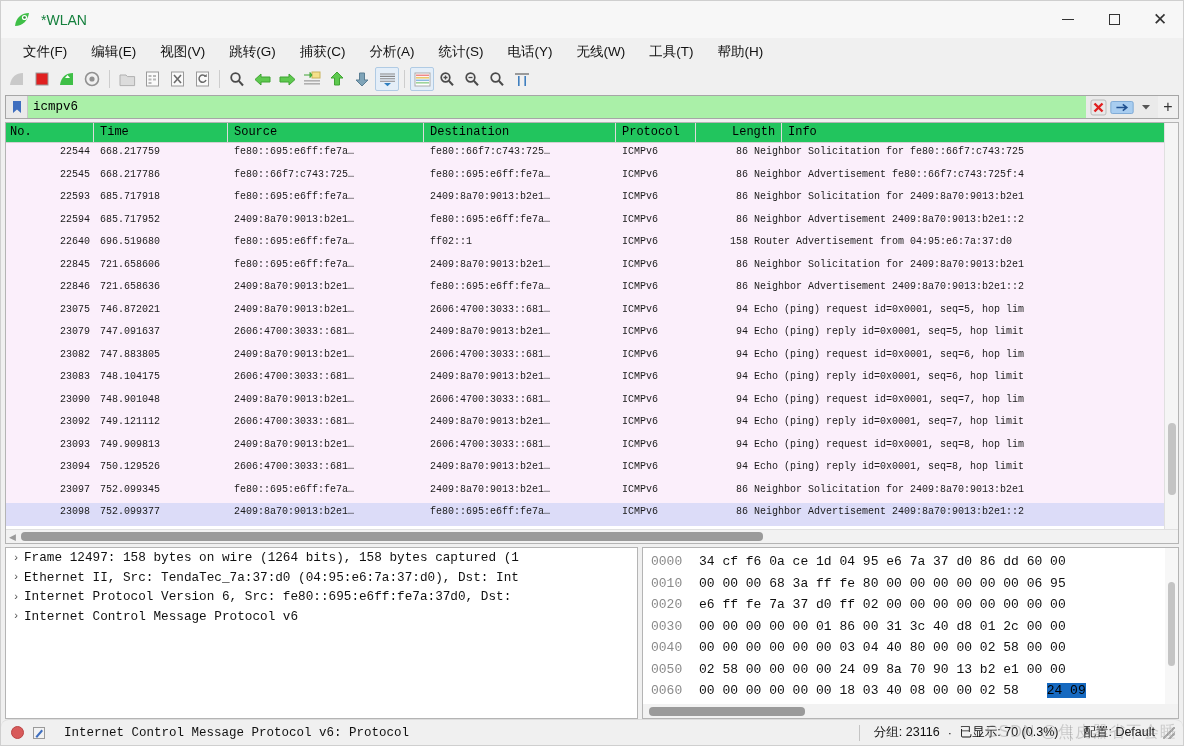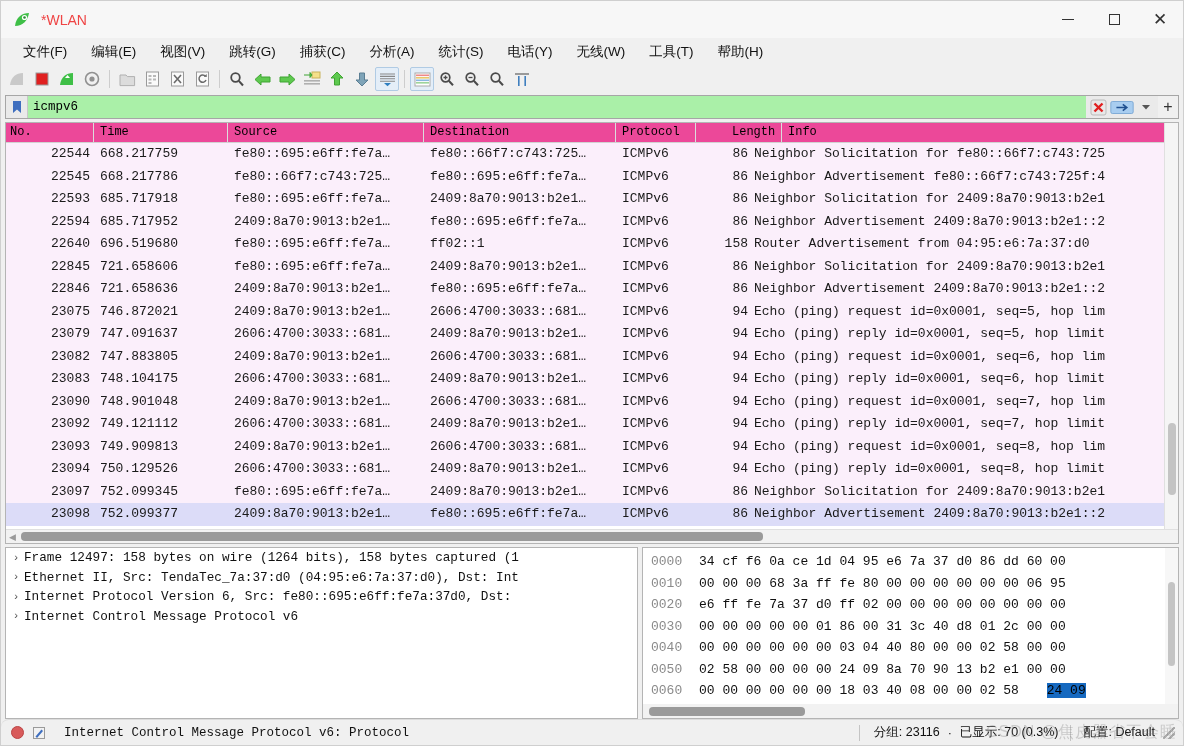--- a/index.html
+++ b/index.html
@@ -23,21 +23,21 @@
     height: 38px; min-height: 38px;
     background: #f7f7f7;
     display: flex; align-items: center;
     position: relative;
     border-bottom: 1px solid #f0f0f0;
   }
   .tb-icon { width: 18px; height: 18px; margin-left: 12px; position: relative; }
   .tb-icon svg { display:block; }
   .tb-title {
     margin-left: 10px;
-    font-size: 14px; color: #ef4444;
+    font-size: 14px; color: #15803d;
     font-family: "Liberation Sans", sans-serif;
   }
   .win-btns { margin-left: auto; display: flex; height: 38px; }
   .win-btn {
     width: 46px; height: 38px;
     display: flex; align-items: center; justify-content: center;
     font-size: 15px; color: #333;
   }
   .gl-min { width: 12px; height: 1px; background: #333; display:block; }
   .gl-max { width: 11px; height: 11px; border: 1.4px solid #333; display:block; }
@@ -112,39 +112,39 @@
     height: 422px; min-height: 422px;
     margin: 0 4px;
     background: #fff;
     border: 1px solid #b4b4b4;
     display: flex; flex-direction: column;
     position: relative;
     overflow: hidden;
   }
   .pl-header {
     height: 20px; min-height: 20px;
-    background: #ec4899;
+    background: #22c55e;
     border-bottom: 1px solid #d2d2d2;
     display: flex;
     font-family: "Liberation Mono", monospace;
     font-size: 12px;
     color: #000;
     position: relative;
   }
   .pl-header .hcell {
     padding: 2px 0 0 6px;
     border-right: 1px solid #dcdcdc;
     overflow: hidden; white-space: nowrap;
   }
   .pl-rows { flex: 1; position: relative; overflow: hidden; }
   .prow {
     height: 22.5px;
     display: flex;
     font-family: "Liberation Mono", monospace;
-    font-size: 13px;
+    font-size: 10px;
     color: #1a1a1a;
     white-space: nowrap;
     background: #fbeffb;
   }
   .prow.selected { background: #dcdcf8; }
   .cell { overflow: hidden; white-space: nowrap; padding-top: 3px; }
   .c-no   { width: 88px;  text-align: right; padding-right: 4px; }
   .c-time { width: 134px; padding-left: 6px; }
   .c-src  { width: 196px; padding-left: 6px; }
   .c-dst  { width: 192px; padding-left: 6px; }

